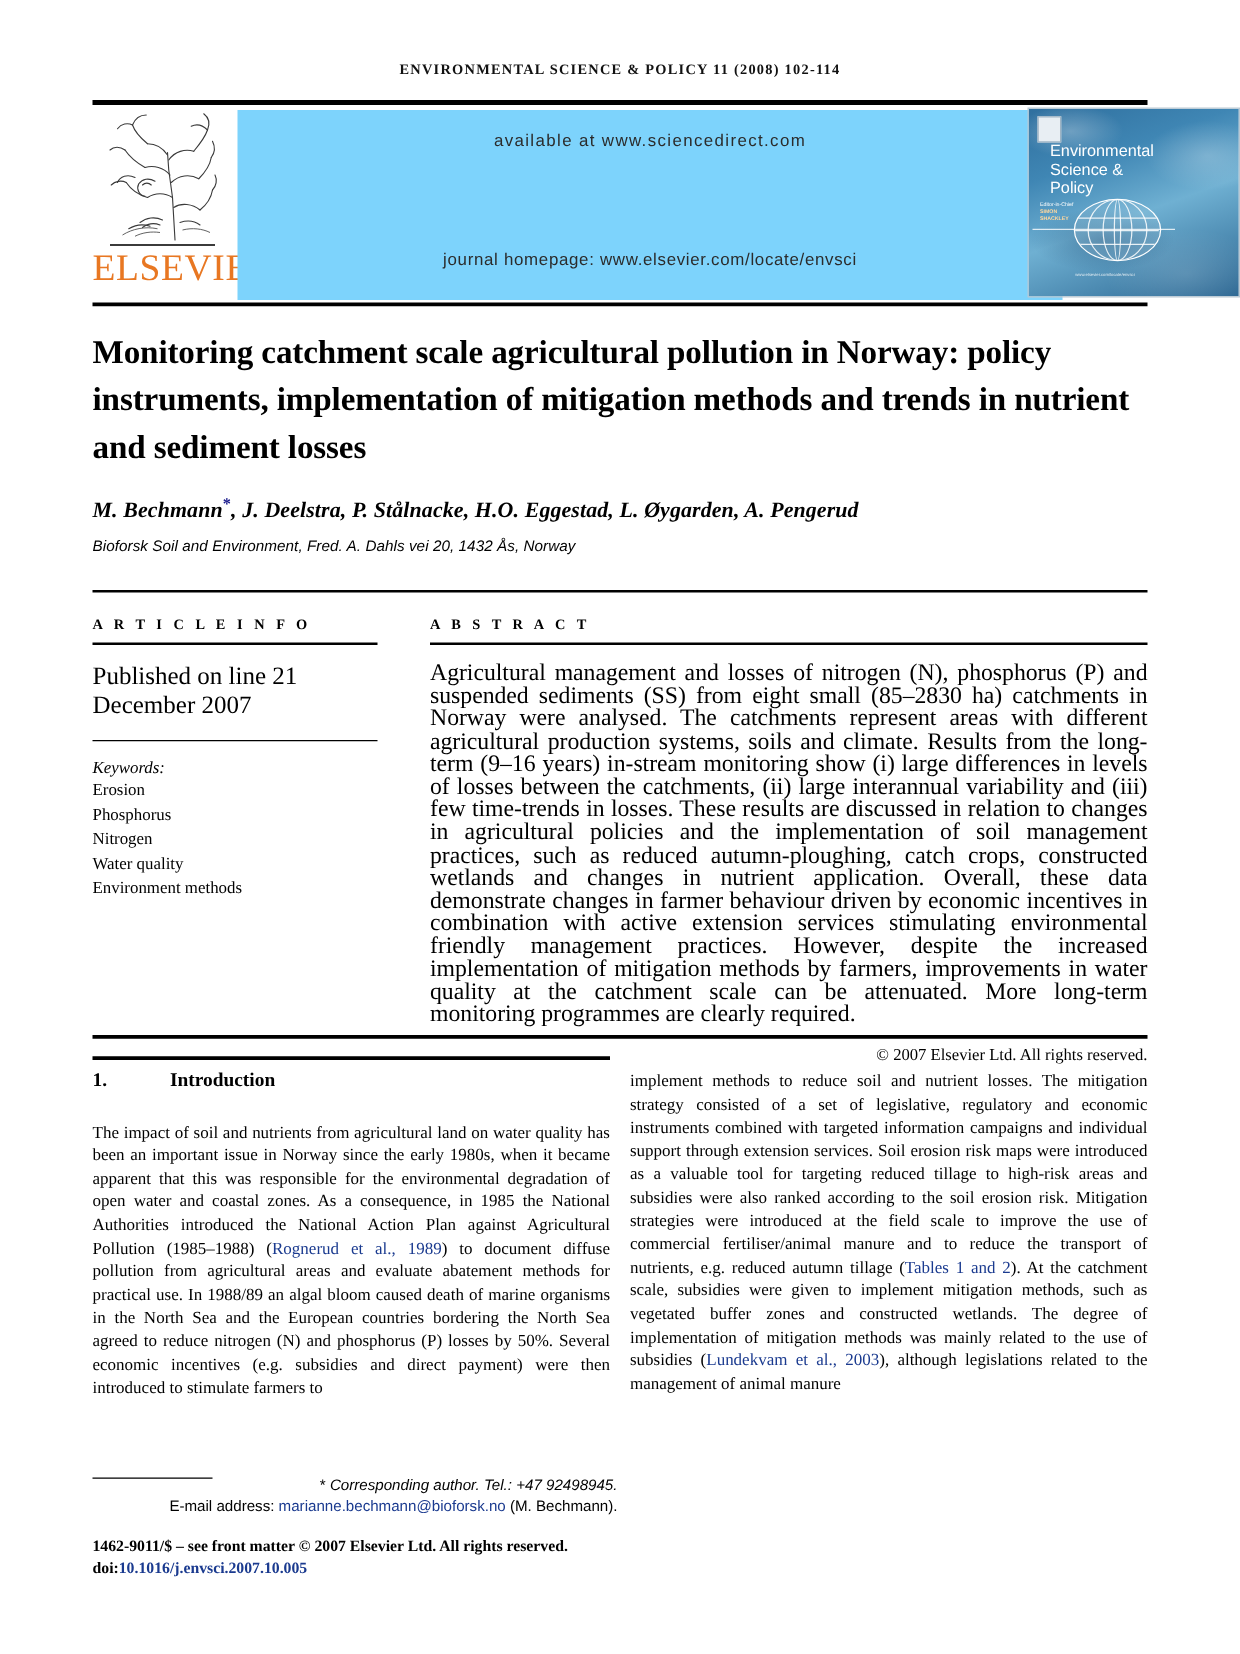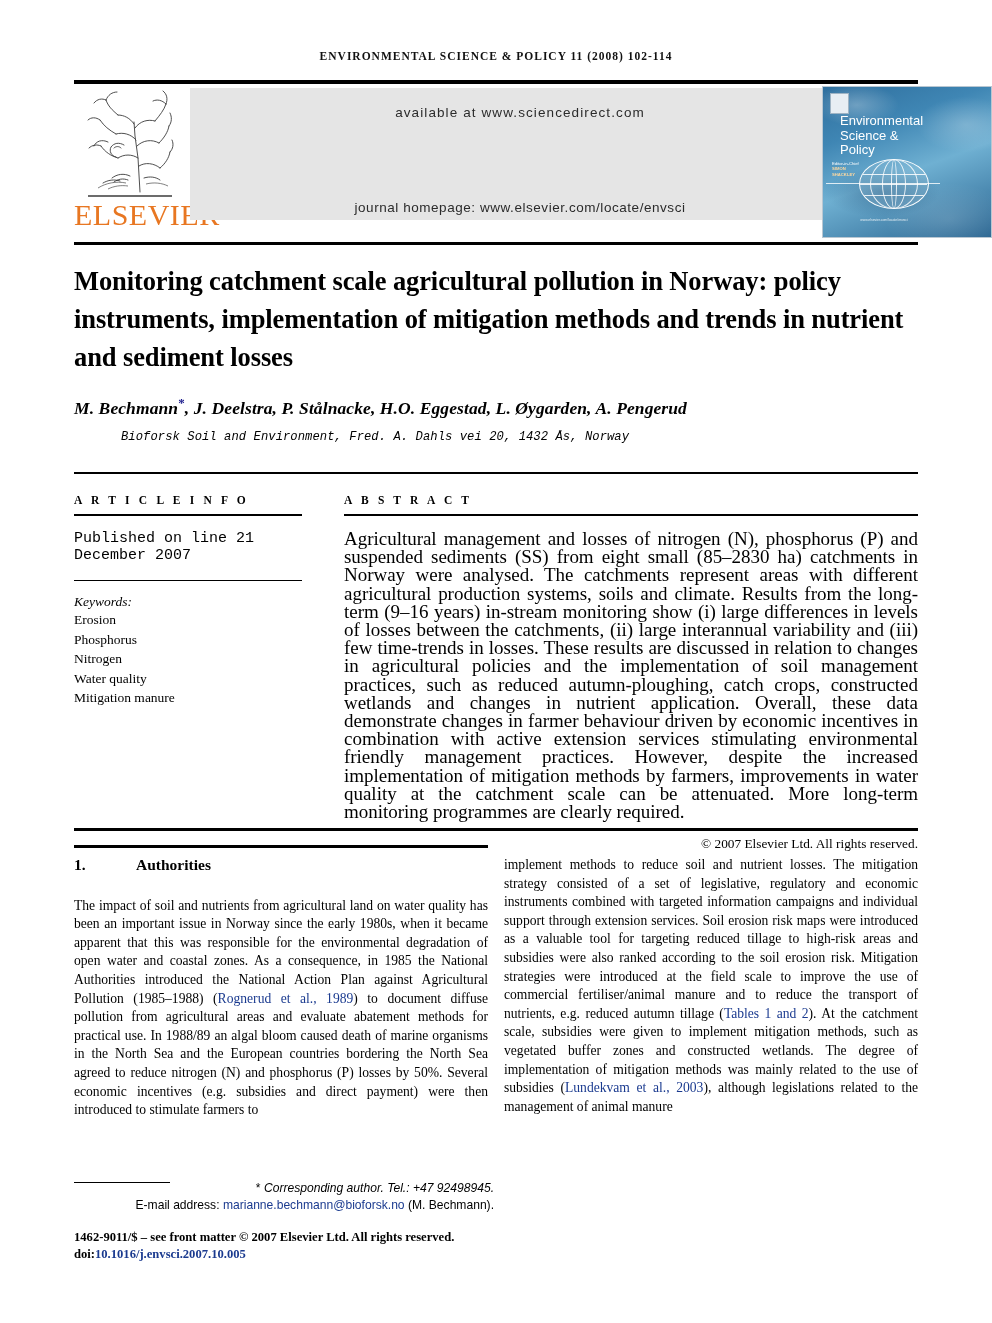--- a/index.html
+++ b/index.html
@@ -81,22 +81,22 @@
     color: #E87722;
     line-height: 34px;
     white-space: nowrap;
   }
 
   .sd-banner {
     position: absolute;
     left: 116px;
     top: 2px;
     width: 660px;
-    height: 132px;
-    background: #e5e5e5;
+    height: 152px;
+    background: #7dd3fc;
   }
   .sd-available {
     position: absolute;
     left: 0;
     top: 17px;
     width: 660px;
     text-align: center;
     font-family: "Liberation Sans", sans-serif;
     font-size: 13.5px;
     letter-spacing: 1.1px;
@@ -271,25 +271,24 @@
     color: #1a1a8c;
     font-size: 13px;
     font-style: normal;
     vertical-align: super;
   }
   .affiliation {
     position: absolute;
     left: 74px;
     top: 430px;
     width: 844px;
-    font-family: Liberation Mono, monospace;
+    font-family: Liberation Sans, sans-serif;
     font-style: italic;
     font-size: 12.2px;
     letter-spacing: 0.05px;
-    margin-left: 47px;
   }
 
   
   .rule-band-top {
     position: absolute;
     left: 74px;
     top: 472px;
     width: 844px;
     height: 2px;
     background: #000;
@@ -321,22 +320,22 @@
     font-weight: bold;
     letter-spacing: 3.2px;
     color: #000;
   }
   .hair {
     height: 2px;
     background: #000;
     margin-top: 8px;
   }
   .pubinfo {
-    font-family: Liberation Mono, monospace;
-    font-size: 15px;
+    font-family: Liberation Serif, serif;
+    font-size: 20px;
     margin-top: 14px;
   }
   .hair2 {
     height: 1.4px;
     background: #000;
     margin-top: 16px;
   }
   .kw-title {
     font-family: "Liberation Serif", serif;
     font-style: italic;
@@ -542,36 +541,36 @@
     <div class="col-info">
       <div class="sec-head">A R T I C L E   I N F O</div>
       <div class="hair"></div>
       <div class="pubinfo">Published on line 21 December 2007</div>
       <div class="hair2"></div>
       <div class="kw-title">Keywords:</div>
       <div class="kw">Erosion</div>
       <div class="kw">Phosphorus</div>
       <div class="kw">Nitrogen</div>
       <div class="kw">Water quality</div>
-      <div class="kw">Mitigation manure</div>
+      <div class="kw">Environment methods</div>
     </div>
 
     <div class="col-abs">
       <div class="sec-head">A B S T R A C T</div>
       <div class="hair"></div>
       <div class="abs-body">Agricultural management and losses of nitrogen (N), phosphorus (P) and suspended sediments (SS) from eight small (85–2830 ha) catchments in Norway were analysed. The catchments represent areas with different agricultural production systems, soils and climate. Results from the long-term (9–16 years) in-stream monitoring show (i) large differences in levels of losses between the catchments, (ii) large interannual variability and (iii) few time-trends in losses. These results are discussed in relation to changes in agricultural policies and the implementation of soil management practices, such as reduced autumn-ploughing, catch crops, constructed wetlands and changes in nutrient application. Overall, these data demonstrate changes in farmer behaviour driven by economic incentives in combination with active extension services stimulating environmental friendly management practices. However, despite the increased implementation of mitigation methods by farmers, improvements in water quality at the catchment scale can be attenuated. More long-term monitoring programmes are clearly required.</div>
       <div class="abs-copy">© 2007 Elsevier Ltd. All rights reserved.</div>
     </div>
   </div>
   <div class="rule-band-bot"></div>
 
   <div class="rule-body-top"></div>
 
   <div class="body-col left">
-    <div class="h1"><span class="num">1.</span><span>Authorities</span></div>
+    <div class="h1"><span class="num">1.</span><span>Introduction</span></div>
     <p class="p"><span>The impact of soil and nutrients from agricultural land on water quality has been an important issue in Norway since the early 1980s, when it became apparent that this was responsible for the environmental degradation of open water and coastal zones. As a consequence, in 1985 the National Authorities introduced the National Action Plan against Agricultural Pollution (1985–1988) (</span><span class="ref">Rognerud et al., 1989</span><span>) to document diffuse pollution from agricultural areas and evaluate abatement methods for practical use. In 1988/89 an algal bloom caused death of marine organisms in the North Sea and the European countries bordering the North Sea agreed to reduce nitrogen (N) and phosphorus (P) losses by 50%. Several economic incentives (e.g. subsidies and direct payment) were then introduced to stimulate farmers to</span></p>
   </div>
 
   <div class="body-col right">
     <p class="p"><span>implement methods to reduce soil and nutrient losses. The mitigation strategy consisted of a set of legislative, regulatory and economic instruments combined with targeted information campaigns and individual support through extension services. Soil erosion risk maps were introduced as a valuable tool for targeting reduced tillage to high-risk areas and subsidies were also ranked according to the soil erosion risk. Mitigation strategies were introduced at the field scale to improve the use of commercial fertiliser/animal manure and to reduce the transport of nutrients, e.g. reduced autumn tillage (</span><span class="ref">Tables 1 and 2</span><span>). At the catchment scale, subsidies were given to implement mitigation methods, such as vegetated buffer zones and constructed wetlands. The degree of implementation of mitigation methods was mainly related to the use of subsidies (</span><span class="ref">Lundekvam et al., 2003</span><span>), although legislations related to the management of animal manure</span></p>
   </div>
 
   <div class="foot-rule"></div>
   <div class="footnote">
     <div>&nbsp;&nbsp;<span class="star">*</span> <span class="corr">Corresponding author. Tel.: +47 92498945.</span></div>

